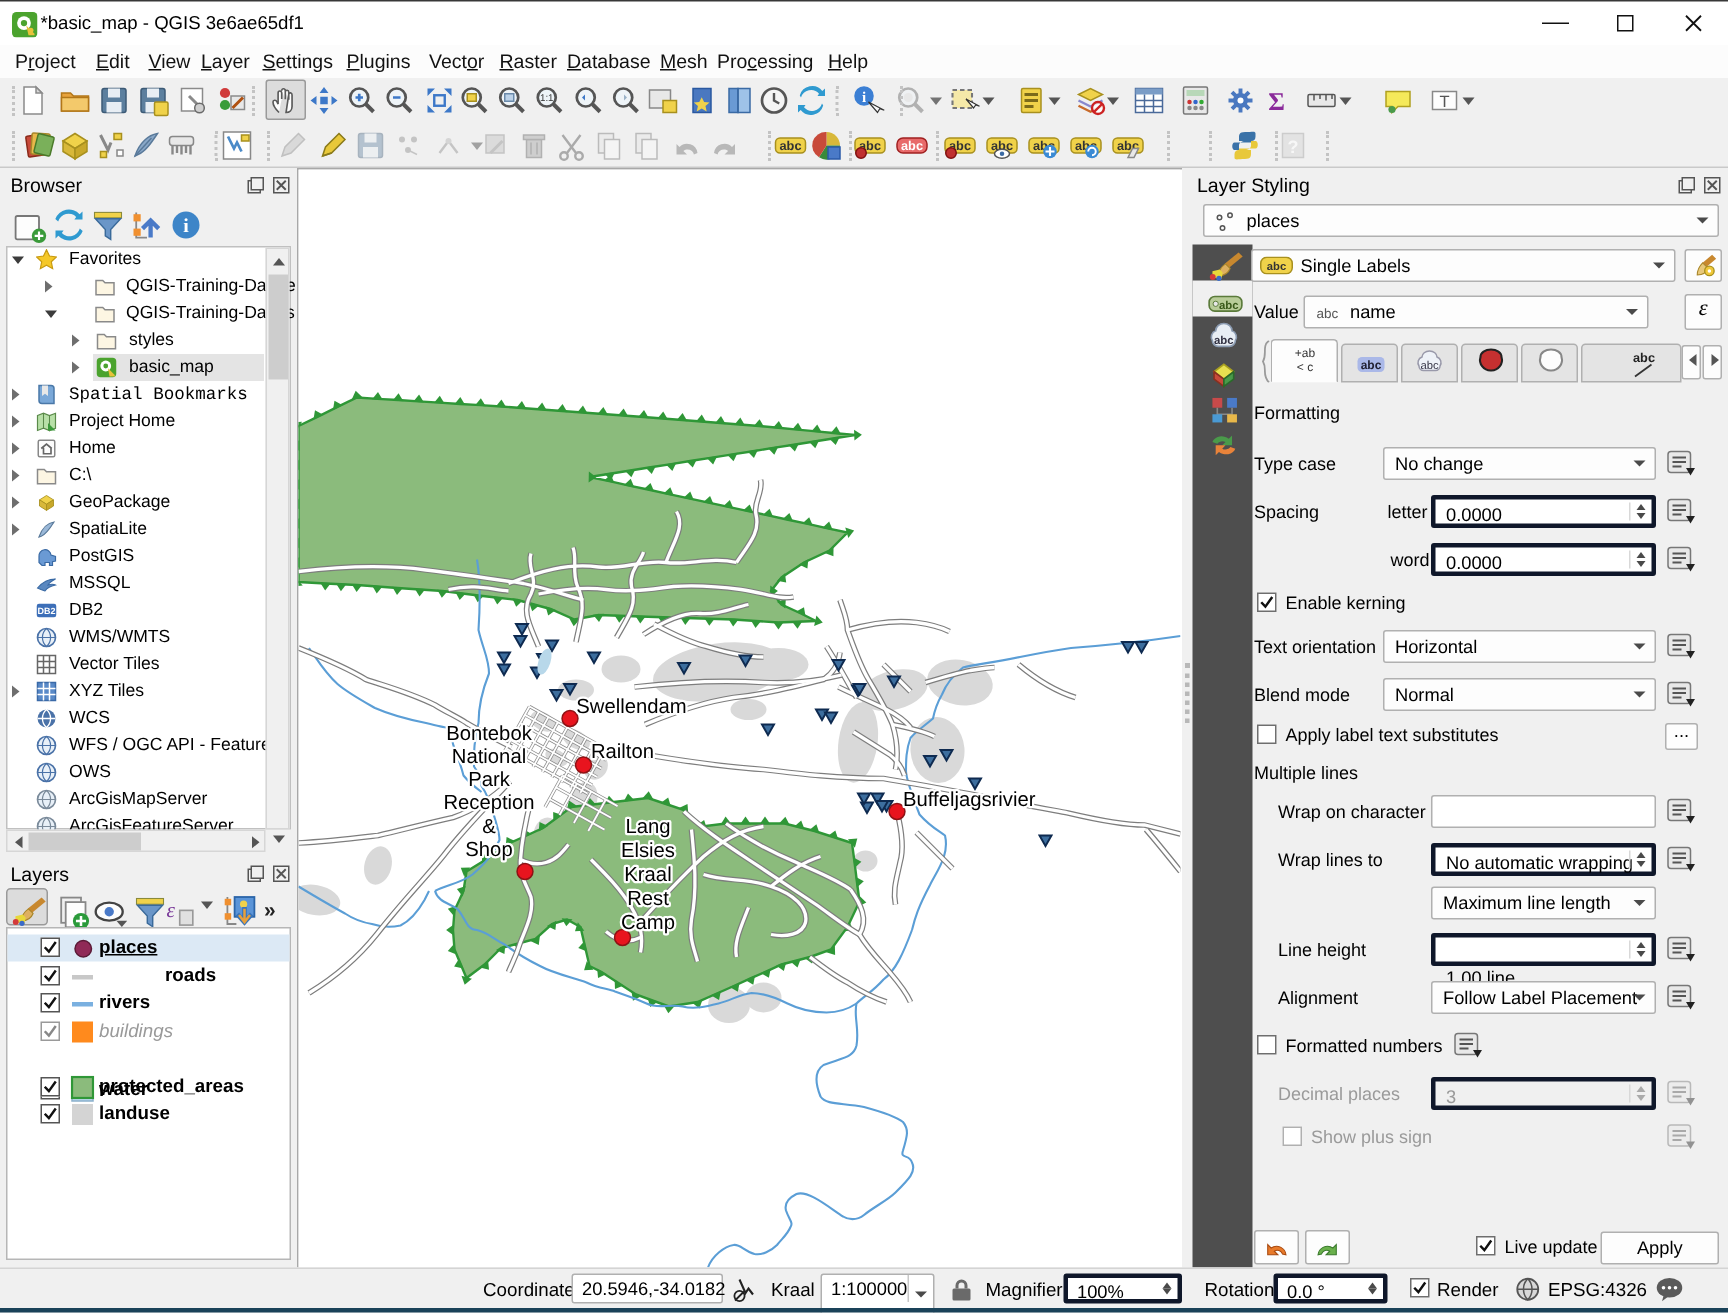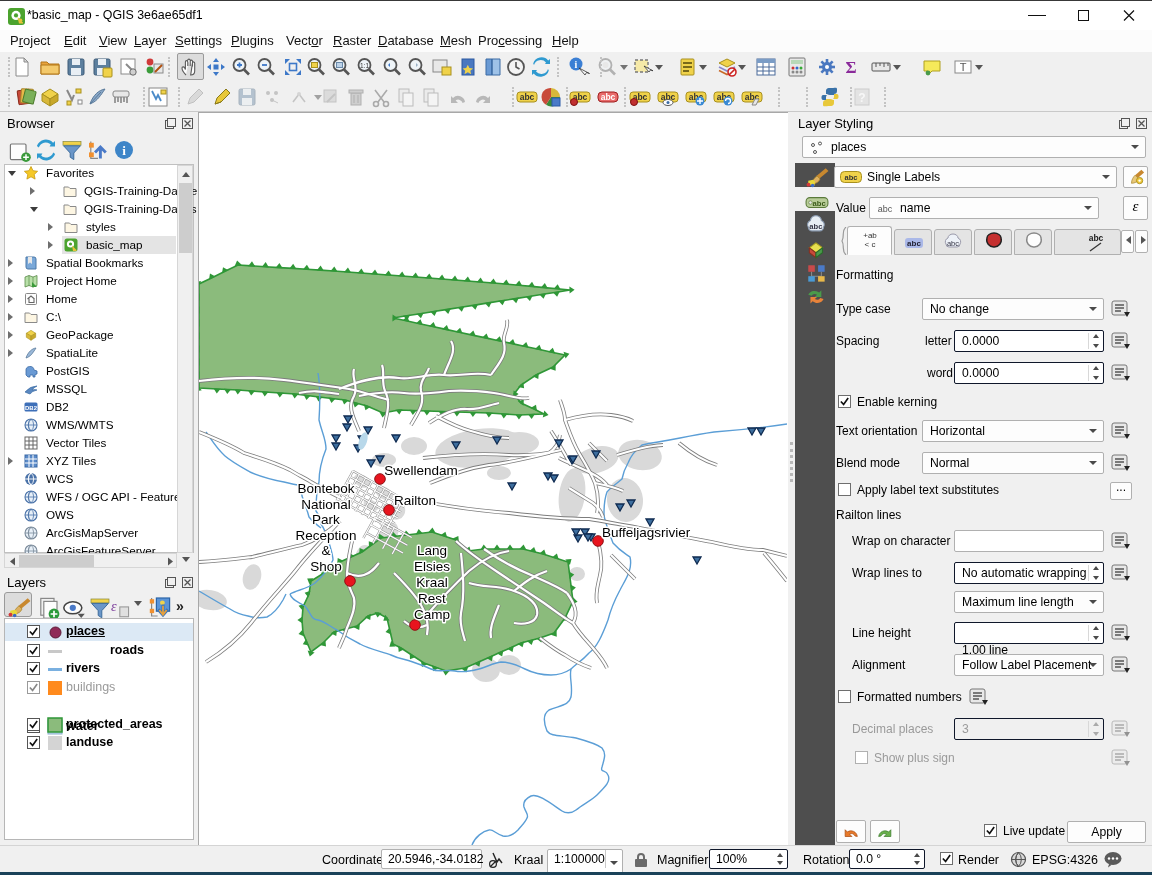--- a/index.html
+++ b/index.html
@@ -30,21 +30,21 @@
 .arr-r{border-left:5px solid #6e6e6e;border-top:4px solid transparent;border-bottom:4px solid transparent}
 .arr-d{border-top:5px solid #3c3c3c;border-left:4px solid transparent;border-right:4px solid transparent;top:7px}
 .ticon{position:absolute;top:2px;width:14px;height:14px}
 .ticon svg{width:14px;height:14px}
 .ttext{position:absolute;top:2px}
 .lrow{position:absolute;height:18px;font-size:12.5px;color:#000;font-weight:700}
 .cb{position:absolute;width:13px;height:13px;background:#fff;border:1px solid #6e6e6e;top:2px}
 .cb svg{position:absolute;left:0px;top:0px;width:11px;height:11px}
 .combo{position:absolute;background:#fdfdfd;border:1px solid #b0b0b0;border-radius:2px;font-size:12.2px;color:#000}
 .combo .da{position:absolute;right:6px;top:50%;margin-top:-2px;width:0;height:0;border-top:4.5px solid #4a4a4a;border-left:4px solid transparent;border-right:4px solid transparent}
-.spin{position:absolute;background:#fff;border:1px solid #0f172a;border-radius:2px;font-size:12.2px;color:#000}
+.spin{position:absolute;background:#fff;border:3px solid #0f172a;border-radius:2px;font-size:12.2px;color:#000}
 .spin .up{position:absolute;right:4px;top:3px;width:0;height:0;border-bottom:4px solid #4a4a4a;border-left:3.5px solid transparent;border-right:3.5px solid transparent}
 .spin .dn{position:absolute;right:4px;bottom:3px;width:0;height:0;border-top:4px solid #4a4a4a;border-left:3.5px solid transparent;border-right:3.5px solid transparent}
 .spin .sd{position:absolute;right:14px;top:2px;bottom:2px;border-left:1px solid #d8d8d8}
 .dd{position:absolute;width:22px;height:20px}
 .lab{position:absolute;font-size:12px;color:#000;white-space:nowrap}
 .gray{color:#9a9a9a}
 .scroll{position:absolute;background:#f0f0f0;border:1px solid #d6d6d6}
 u{text-decoration:underline}
 </style></head><body>
 
@@ -483,21 +483,21 @@
 <span style="position:absolute;left:62px;top:0;width:114px;height:18px;background:#e4e4e4"></span>
 <span class="tarr arr-r" style="left:48px"></span>
 <span class="ticon" style="left:64px"><svg viewBox="0 0 14 14" width="14" height="14">
           <rect x="0.5" y="0.5" width="13" height="13" rx="2.5" fill="#4ba32e"></rect>
           <circle cx="6.5" cy="6" r="3.6" fill="#fff"></circle>
           <circle cx="6.5" cy="6" r="1.6" fill="#4ba32e"></circle>
           <path d="M8,7.5 l4.5,4.5 v1 h-3.5 z" fill="#e7c23a"></path>
         </svg></span>
 <span class="ttext" style="left:86px">basic_map</span>
 </div>
-<div class="trow" style="left:0;top:142px;width:207px;">
+<div class="trow" style="left:0;top:142px;width:207px;font-family:Liberation Mono, monospace;">
 <span class="tarr arr-r" style="left:8px"></span>
 <span class="ticon" style="left:24px"><svg viewBox="0 0 14 14" width="14" height="14">
           <path d="M2,1 h8 q2,0 2,2 v10 h-8 q-2,0 -2,-2 z" fill="#7aa8d8" stroke="#4a78a8"></path>
           <path d="M4,1 v7 l2,-1.5 2,1.5 v-7 z" fill="#e8e8e8"></path>
         </svg></span>
 <span class="ttext" style="left:46px">Spatial Bookmarks</span>
 </div>
 <div class="trow" style="left:0;top:160px;width:176px;">
 <span class="tarr arr-r" style="left:8px"></span>
 <span class="ticon" style="left:24px"><svg viewBox="0 0 14 14" width="14" height="14">
@@ -707,21 +707,21 @@
 </div>
 <div class="lrow" style="left:5px;top:108.5px;width:188px;">
 <span class="cb" style="left:22px;border-color:#9a9a9a">
         <svg viewBox="0 0 12 12">
           <path d="M2,6 l3,3.2 5,-7" fill="none" stroke="#888" stroke-width="1.8"></path>
         </svg>
       </span>
 <svg style="position:absolute;left:42px;top:1px" width="16" height="16">
         <rect x="1" y="1" width="14" height="14" fill="#ff8a1d"></rect>
       </svg>
-<span style="position:absolute;left:61px;top:1px;font-weight:400;color:#9a9a9a;">buildings</span>
+<span style="position:absolute;left:61px;top:1px;font-style:italic;font-weight:400;color:#9a9a9a;">buildings</span>
 </div>
 <div class="lrow" style="left:5px;top:127.0px;width:188px;margin-top:21px;">
 <span class="cb" style="left:22px;border-color:#555">
         <svg viewBox="0 0 12 12">
           <path d="M2,6 l3,3.2 5,-7" fill="none" stroke="#111" stroke-width="1.8"></path>
         </svg>
       </span>
 <svg style="position:absolute;left:42px;top:1px" width="16" height="16">
         <rect x="1" y="1" width="14" height="14" fill="#bcd8ee" stroke="#8ab0cc"></rect>
         <path d="M5,6 h6 l-3,4.5 z" fill="#3d6e9e" stroke="#0e2a50" stroke-width="0.8"></path>
@@ -1151,21 +1151,21 @@
       <span class="da"></span>
     </div>
 <span class="dd" style="left:322px;top:341px;"><svg viewBox="0 0 22 20" width="22" height="20">
         <rect x="2" y="2" width="15" height="14" rx="2" fill="#e8e8e8" stroke="#777"></rect>
         <path d="M5,6 h9 M5,9 h9 M5,12 h6" stroke="#555" stroke-width="1.4"></path>
         <path d="M14,13 h6 l-3,5 z" fill="#222"></path>
       </svg></span>
 <span class="cb" style="left:50px;top:371px"></span>
 <div class="lab" style="left:69px;top:371px">Apply label text substitutes</div>
 <div class="combo" style="left:322px;top:370px;width:22px;height:18px;text-align:center"><span style="position:relative;top:-3px">...</span></div>
-<div class="lab" style="left:48px;top:396px">Railton lines</div>
+<div class="lab" style="left:48px;top:396px">Multiple lines</div>
 <div class="lab" style="left:64px;top:422px">Wrap on character</div>
 <div class="inp" style="left:166px;top:418px;width:150px;height:22px"></div>
 <span class="dd" style="left:322px;top:419px;"><svg viewBox="0 0 22 20" width="22" height="20">
         <rect x="2" y="2" width="15" height="14" rx="2" fill="#e8e8e8" stroke="#777"></rect>
         <path d="M5,6 h9 M5,9 h9 M5,12 h6" stroke="#555" stroke-width="1.4"></path>
         <path d="M14,13 h6 l-3,5 z" fill="#222"></path>
       </svg></span>
 <div class="lab" style="left:64px;top:454px">Wrap lines to</div>
 <div class="spin" style="left:166px;top:450px;width:150px;height:22px">
       <span style="position:absolute;left:7px;top:3px">No automatic wrapping</span>

